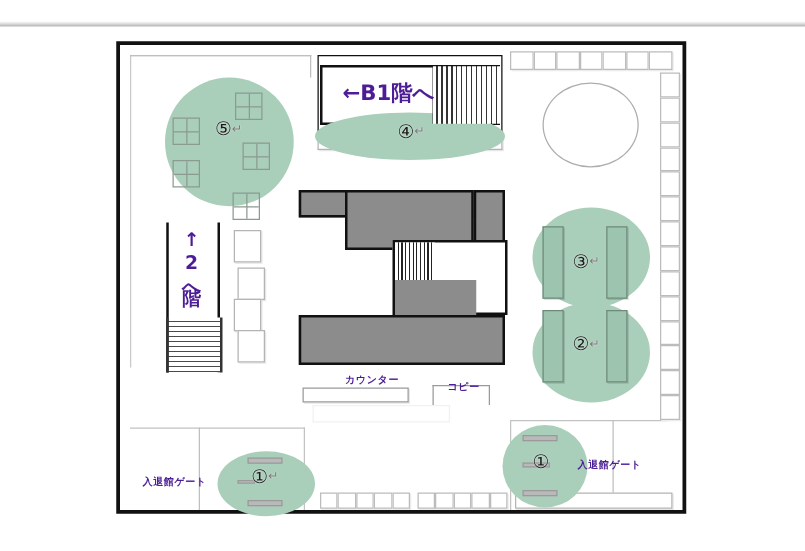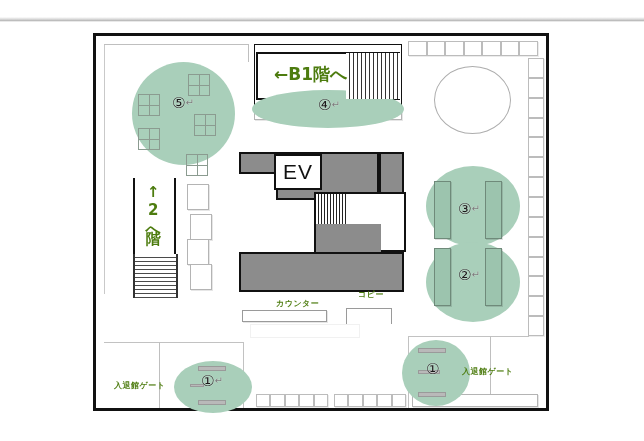--- a/index.html
+++ b/index.html
@@ -56,21 +56,21 @@
     color: #1a1a1a;
     line-height: 1;
     white-space: nowrap;
     text-shadow: 0 0 1px #ffffff;
   }
   .marker .cr { font-size: 10px; color: #777; vertical-align: 2px; }
 
   
   .jp {
     font-family: "DejaVu Sans", sans-serif;
-    color: #4d7c0f;
+    color: #4c1d95;
     white-space: nowrap;
     z-index: 9;
   }
   .lbl-small { font-size: 8px; font-weight: bold; letter-spacing: .5px; }
 
   
   .box-outline {
     border: 1px solid #b4b4b4;
     background: #ffffff;
     box-shadow: 1px 1px 0 #e6e6e6;
@@ -267,34 +267,31 @@
 
   <div class="abs box-outline" style="left:94px; top:178px; width:22px; height:26px;"></div>
   <div class="abs box-outline" style="left:91px; top:203px; width:22px; height:26px;"></div>
   <div class="abs box-outline" style="left:94px; top:228px; width:22px; height:26px;"></div>
   <div class="abs box-outline" style="left:91px; top:148px; width:22px; height:26px;"></div>
 
   <div class="abs box-solid-dark" style="left:143px; top:116px; width:165px; height:22px;"></div>
   <div class="abs box-solid-dark" style="left:283px; top:116px; width:25px; height:106px;"></div>
   <div class="abs box-solid-dark" style="left:180px; top:116px; width:103px; height:48px;"></div>
 
-  <div class="abs ev-badge" style="left:178px; top:118px; width:48px; height:36px;">
-    <span>EV</span>
-  </div>
 
   <div class="abs box-white" style="left:218px; top:156px; width:92px; height:60px;"></div>
   <div class="abs box-solid-dark" style="left:220px; top:188px; width:65px; height:28px; border:none;"></div>
   <div class="abs stair-v2" style="left:220px; top:158px; width:32px; height:30px;"></div>
 
   <div class="abs box-solid-dark" style="left:143px; top:216px; width:165px; height:40px;"></div>
 
   <div class="abs jp lbl-small" style="left:180px; top:262px;">カウンター</div>
   <div class="abs box-outline" style="left:146px; top:274px; width:85px; height:12px; border-color:#9a9a9a;"></div>
 
-  <div class="abs jp lbl-small" style="left:262px; top:253px;">コピー</div>
+  <div class="abs jp lbl-small" style="left:262px; top:268px;">コピー</div>
   <div class="abs abs" style="left:250px; top:272px; width:46px; height:16px; border-left:1px solid #9a9a9a; border-top:1px solid #9a9a9a; border-right:1px solid #9a9a9a;"></div>
 
   <div class="abs" style="left:154px; top:288px; width:110px; height:14px; border:1px solid #f1f1f1;"></div>
 
   <div class="abs" style="left:8px; top:306px; width:140px; height:66px; border-top:1px solid #c2c2c2; border-right:1px solid #c2c2c2;"></div>
   <div class="abs vline-thin" style="left:63px; top:306px; width:1px; height:66px;"></div>
 
   <div class="abs hl" style="left:78px; top:325px; width:78px; height:52px;"></div>
   <div class="abs gatebar" style="left:102px; top:330px; width:28px; height:5px;"></div>
   <div class="abs gatebar" style="left:102px; top:364px; width:28px; height:5px;"></div>

